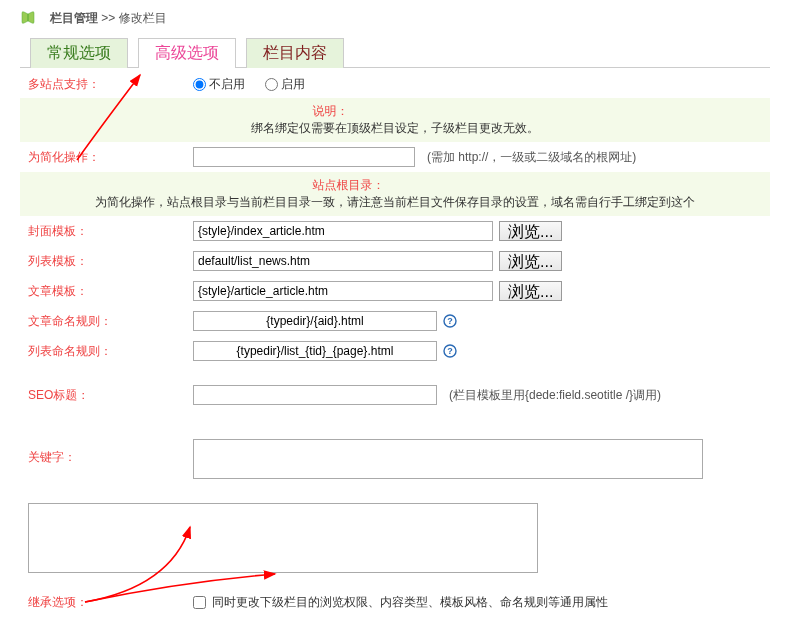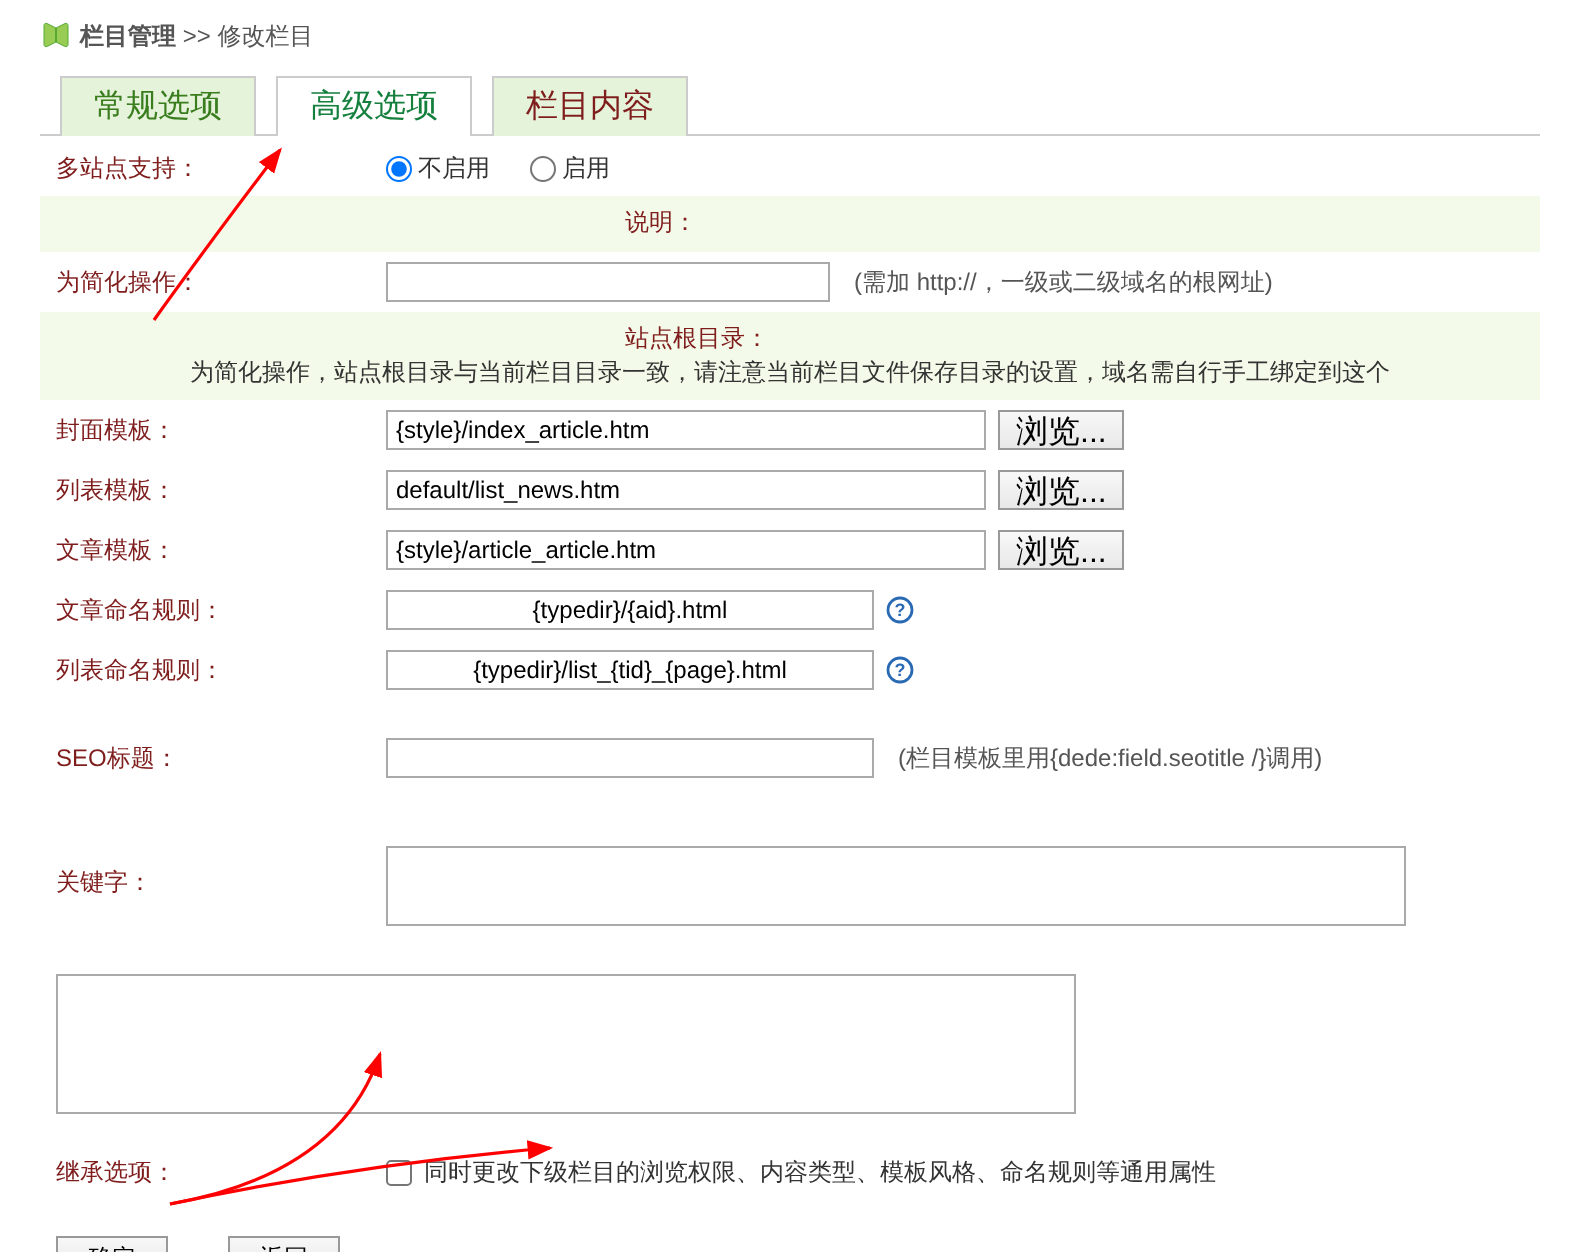--- a/index.html
+++ b/index.html
@@ -1,27 +1,27 @@
 <!DOCTYPE html>
 <html><head>
 <meta charset="utf-8">
 <style>
 * { margin:0; padding:0; box-sizing:border-box; }
 body { font-family:"Microsoft YaHei",Arial,sans-serif; font-size:12px; color:#333; background:#fff; padding:10px 20px; }
-.header { display:flex; align-items:flex-start; gap:4px; margin-bottom:10px; }
+.header { display:flex; align-items:flex-start; gap:14px; margin-bottom:10px; }
 .book-icon { width:16px; height:16px; }
 .header-title { color:#555; }
 .tabs { border-bottom:1px solid #ccc; margin-bottom:2px; display:flex; gap:10px; padding-left:10px; }
 .tab { display:inline-block; padding:4px 16px; border:1px solid #ccc; border-bottom:none; cursor:pointer; font-size:16px; position:relative; top:1px; }
 .tab.general { background:#E6F3DB; color:#3a7d1f; }
-.tab.advanced { background:#fff; color:#15803d; }
+.tab.advanced { background:#fff; color:#ec4899; }
 .tab.content { background:#E6F3DB; color:#7f1d1d; }
 .form-row { display:flex; align-items:center; padding:5px 8px; min-height:28px; position:relative; }
 .form-row.hl { background:#F4FAE9;flex-direction:column; }
-.label { width:165px; color:#7f1d1d; }
+.label { width:165px; color:#ef4444; }
 .field { flex:1; display:flex; align-items:center; gap:6px; }
 .radio-label { display:inline-flex; align-items:center; gap:3px; margin-right:14px; }
 input[type="text"] { border:1px solid #aaa; height:20px; font-size:12px; padding:0 4px; font-family:inherit; }
 .inp-domain { width:222px; }
 .inp-tpl { width:300px; }
 .inp-rule { width:244px;text-align:center; }
 .inp-seo { width:244px; }
 textarea { border:1px solid #aaa; font-size:12px; font-family:inherit; resize:none; }
 .ta-kw { width:510px; height:40px; }
 .ta-desc { width:510px; height:70px; }
@@ -64,20 +64,21 @@
         </label>
       <label class="radio-label">
           <input type="radio" name="ms" style="">
           <span>启用</span>
         </label>
     </div>
   </div>
 
   <div class="form-row hl">
     <div class="label">说明：</div>
+    <div class="field">绑名绑定仅需要在顶级栏目设定，子级栏目更改无效。</div>
   </div>
 
   <div class="form-row">
     <div class="label">为简化操作：</div>
     <div class="field">
       <input type="text" class="inp-domain" style="">
       <span class="hint">(需加 http://，一级或二级域名的根网址)</span>
     </div>
   </div>
 

